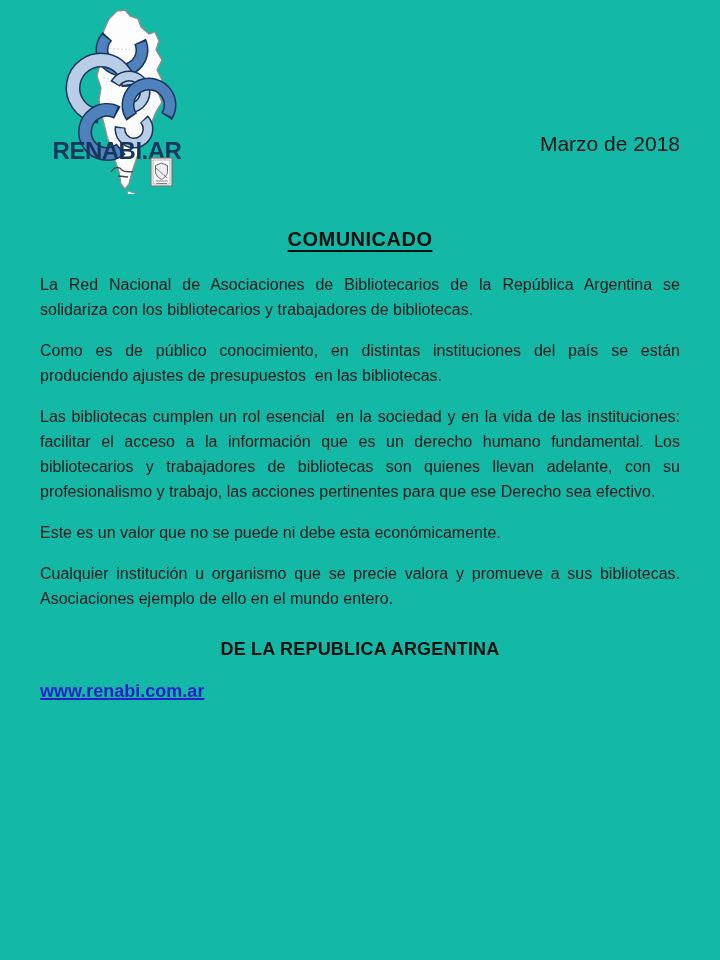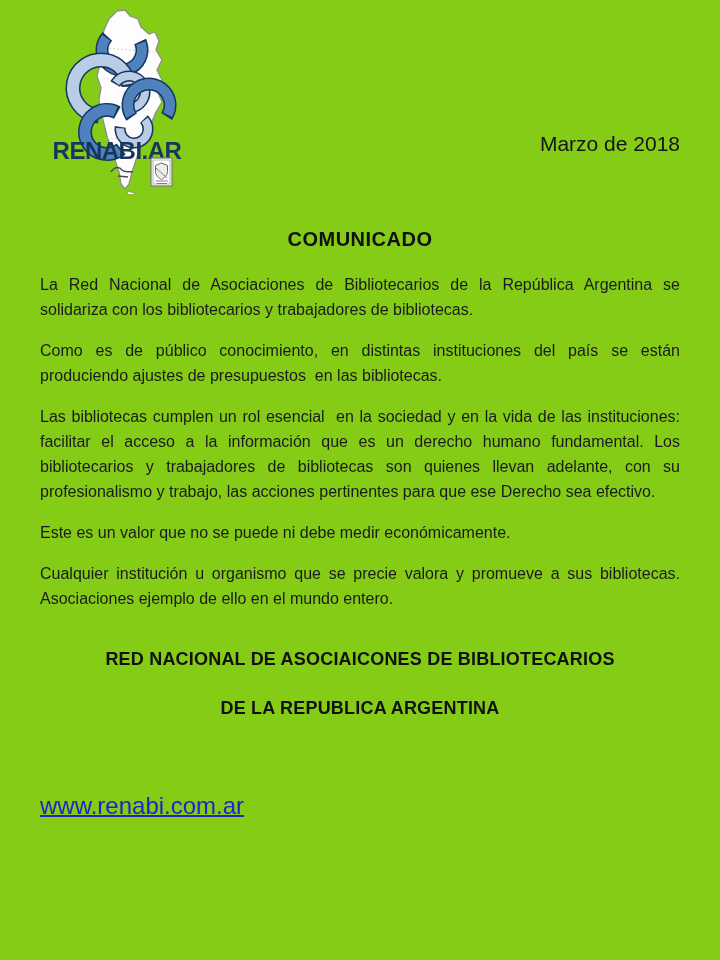--- a/index.html
+++ b/index.html
@@ -1,21 +1,21 @@
 <!DOCTYPE html>
 <html><head>
 <meta charset="utf-8">
 <style>
   html, body { margin: 0; padding: 0; background: #e8e8e8; }
   .page {
     position: relative;
     width: 720px;
     height: 960px;
     margin: 0 auto;
-    background: #84cc16;
+    background: #14b8a6;
     font-family: "Liberation Sans", sans-serif;
     color: #1c1c1c;
     overflow: hidden;
   }
   .content { padding: 0 40px; }
 
   
   .header { position: relative; height: 194px; }
   .logo-svg { position: absolute; left: 5px; top: 8px; }
   .logo-svg text {
@@ -32,20 +32,21 @@
   }
 
   
   .title {
     margin: 34px 0 0 0;
     text-align: center;
     font-size: 20px;
     font-weight: bold;
     letter-spacing: 0.5px;
     color: #101010;
+    text-decoration: underline;
     text-decoration-thickness: 2px;
     text-underline-offset: 4px;
   }
 
   
   .body-par {
     font-size: 16px;
     line-height: 25px;
     text-align: justify;
     white-space: pre-wrap;
@@ -60,23 +61,23 @@
     font-weight: bold;
     font-size: 18px;
     color: #111111;
     letter-spacing: 0.2px;
   }
   .sig-1 { margin-top: 38px; }
   .sig-2 { margin-top: 28px; }
 
   
   .links {
-    margin-top: 76px;
-    font-size: 24px;
-    font-weight: normal;
+    margin-top: 20px;
+    font-size: 18px;
+    font-weight: bold;
     line-height: 22px;
   }
   .links a {
     color: #2323c8;
     text-decoration: underline;
     text-decoration-thickness: 1.5px;
   }
 </style>
 </head>
 <body>
@@ -137,25 +138,24 @@
 
       <div class="date">Marzo de 2018</div>
     </div>
 
     <h1 class="title">COMUNICADO</h1>
 
     <main>
       <p class="body-par first">La Red Nacional de Asociaciones de Bibliotecarios de la República Argentina se solidariza con los bibliotecarios y trabajadores de bibliotecas.</p>
       <p class="body-par">Como es de público conocimiento, en distintas instituciones del país se están produciendo ajustes de presupuestos  en las bibliotecas.</p>
       <p class="body-par">Las bibliotecas cumplen un rol esencial  en la sociedad y en la vida de las instituciones: facilitar el acceso a la información que es un derecho humano fundamental. Los bibliotecarios y trabajadores de bibliotecas son quienes llevan adelante, con su profesionalismo y trabajo, las acciones pertinentes para que ese Derecho sea efectivo.</p>
-      <p class="body-par">Este es un valor que no se puede ni debe medir económicamente.</p>
+      <p class="body-par">Este es un valor que no se puede ni debe esta económicamente.</p>
       <p class="body-par">Cualquier institución u organismo que se precie valora y promueve a sus bibliotecas. Asociaciones ejemplo de ello en el mundo entero.</p>
     </main>
 
-    <div class="sig sig-1">RED NACIONAL DE ASOCIAICONES DE BIBLIOTECARIOS</div>
     <div class="sig sig-2">DE LA REPUBLICA ARGENTINA</div>
 
     <div class="links">
       <div><a href="#">www.renabi.com.ar</a></div>
     </div>
 
   </div>
 </div>
 
 </body></html>

